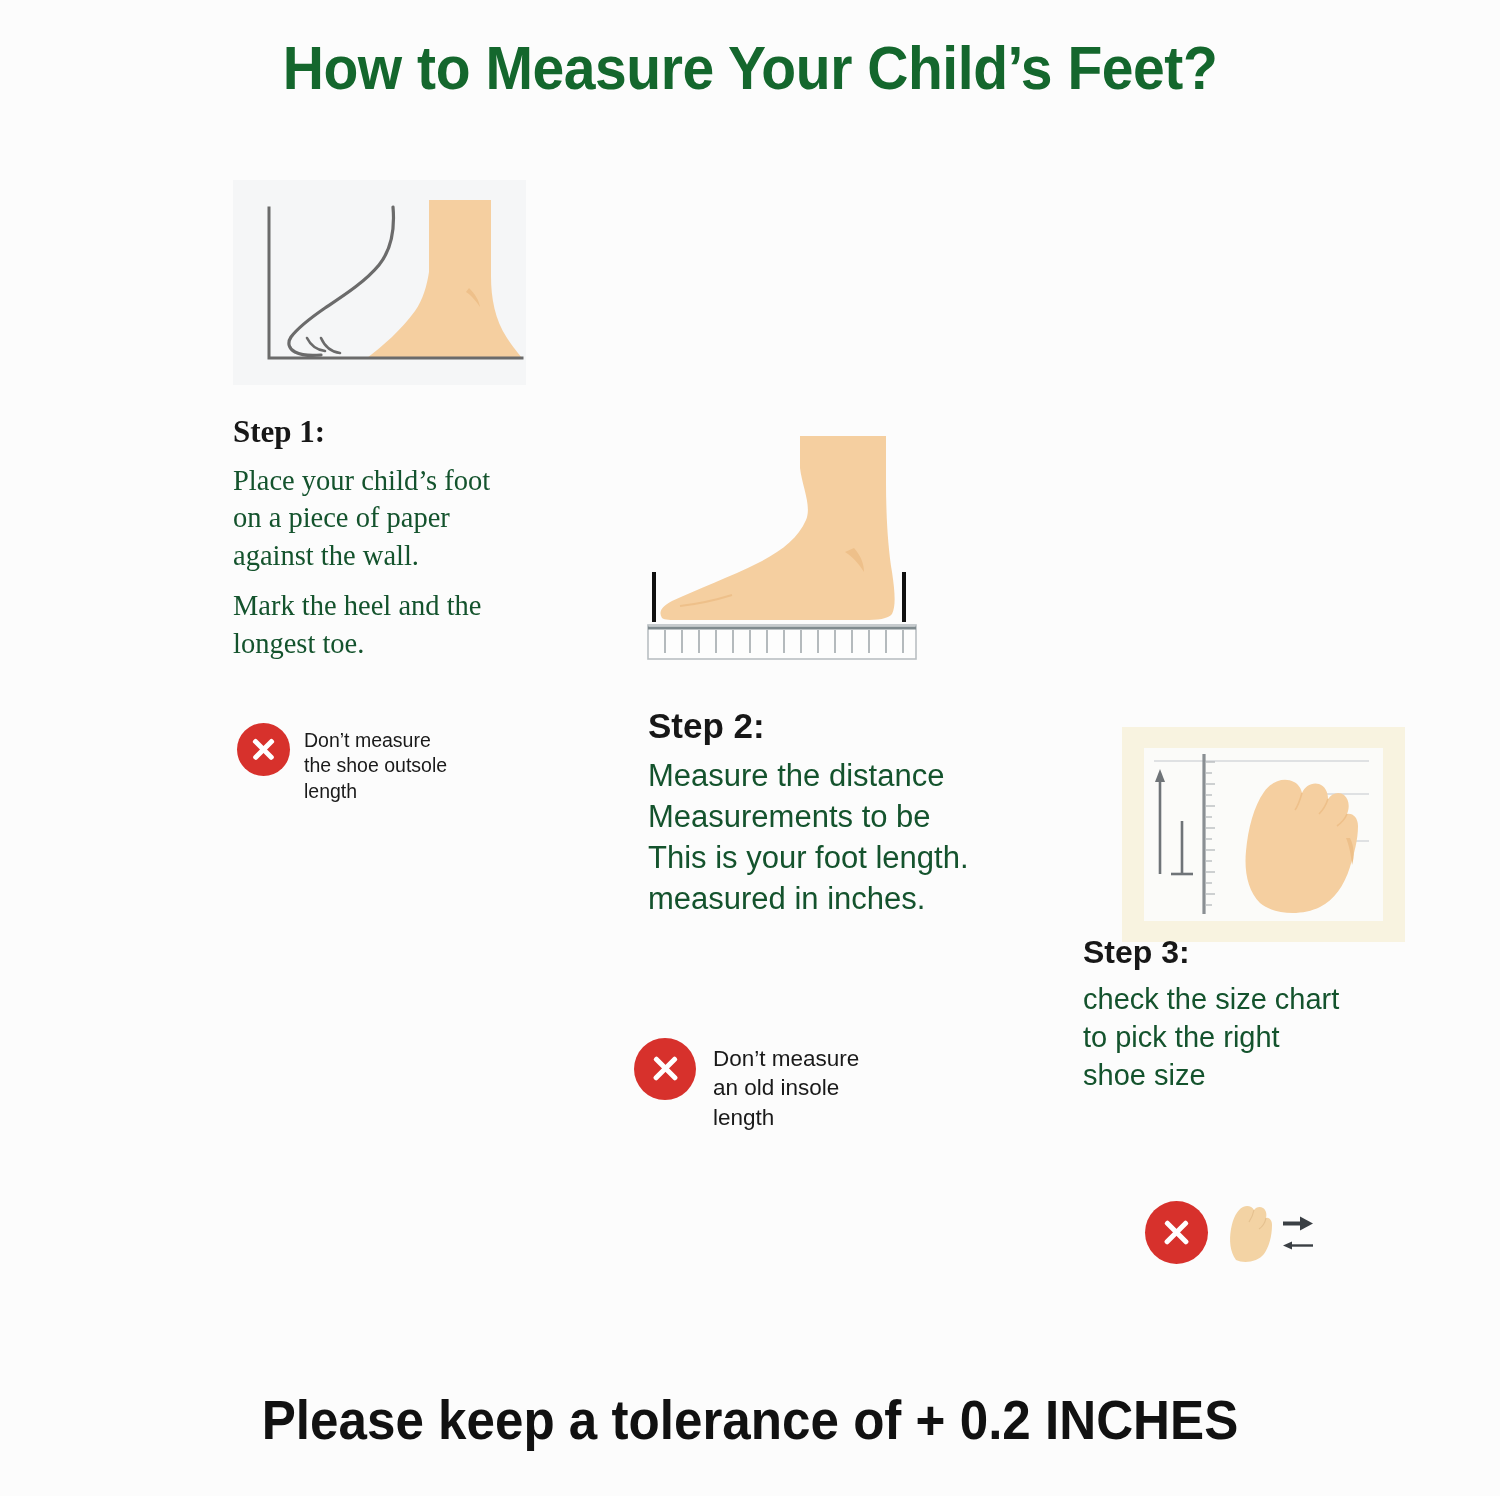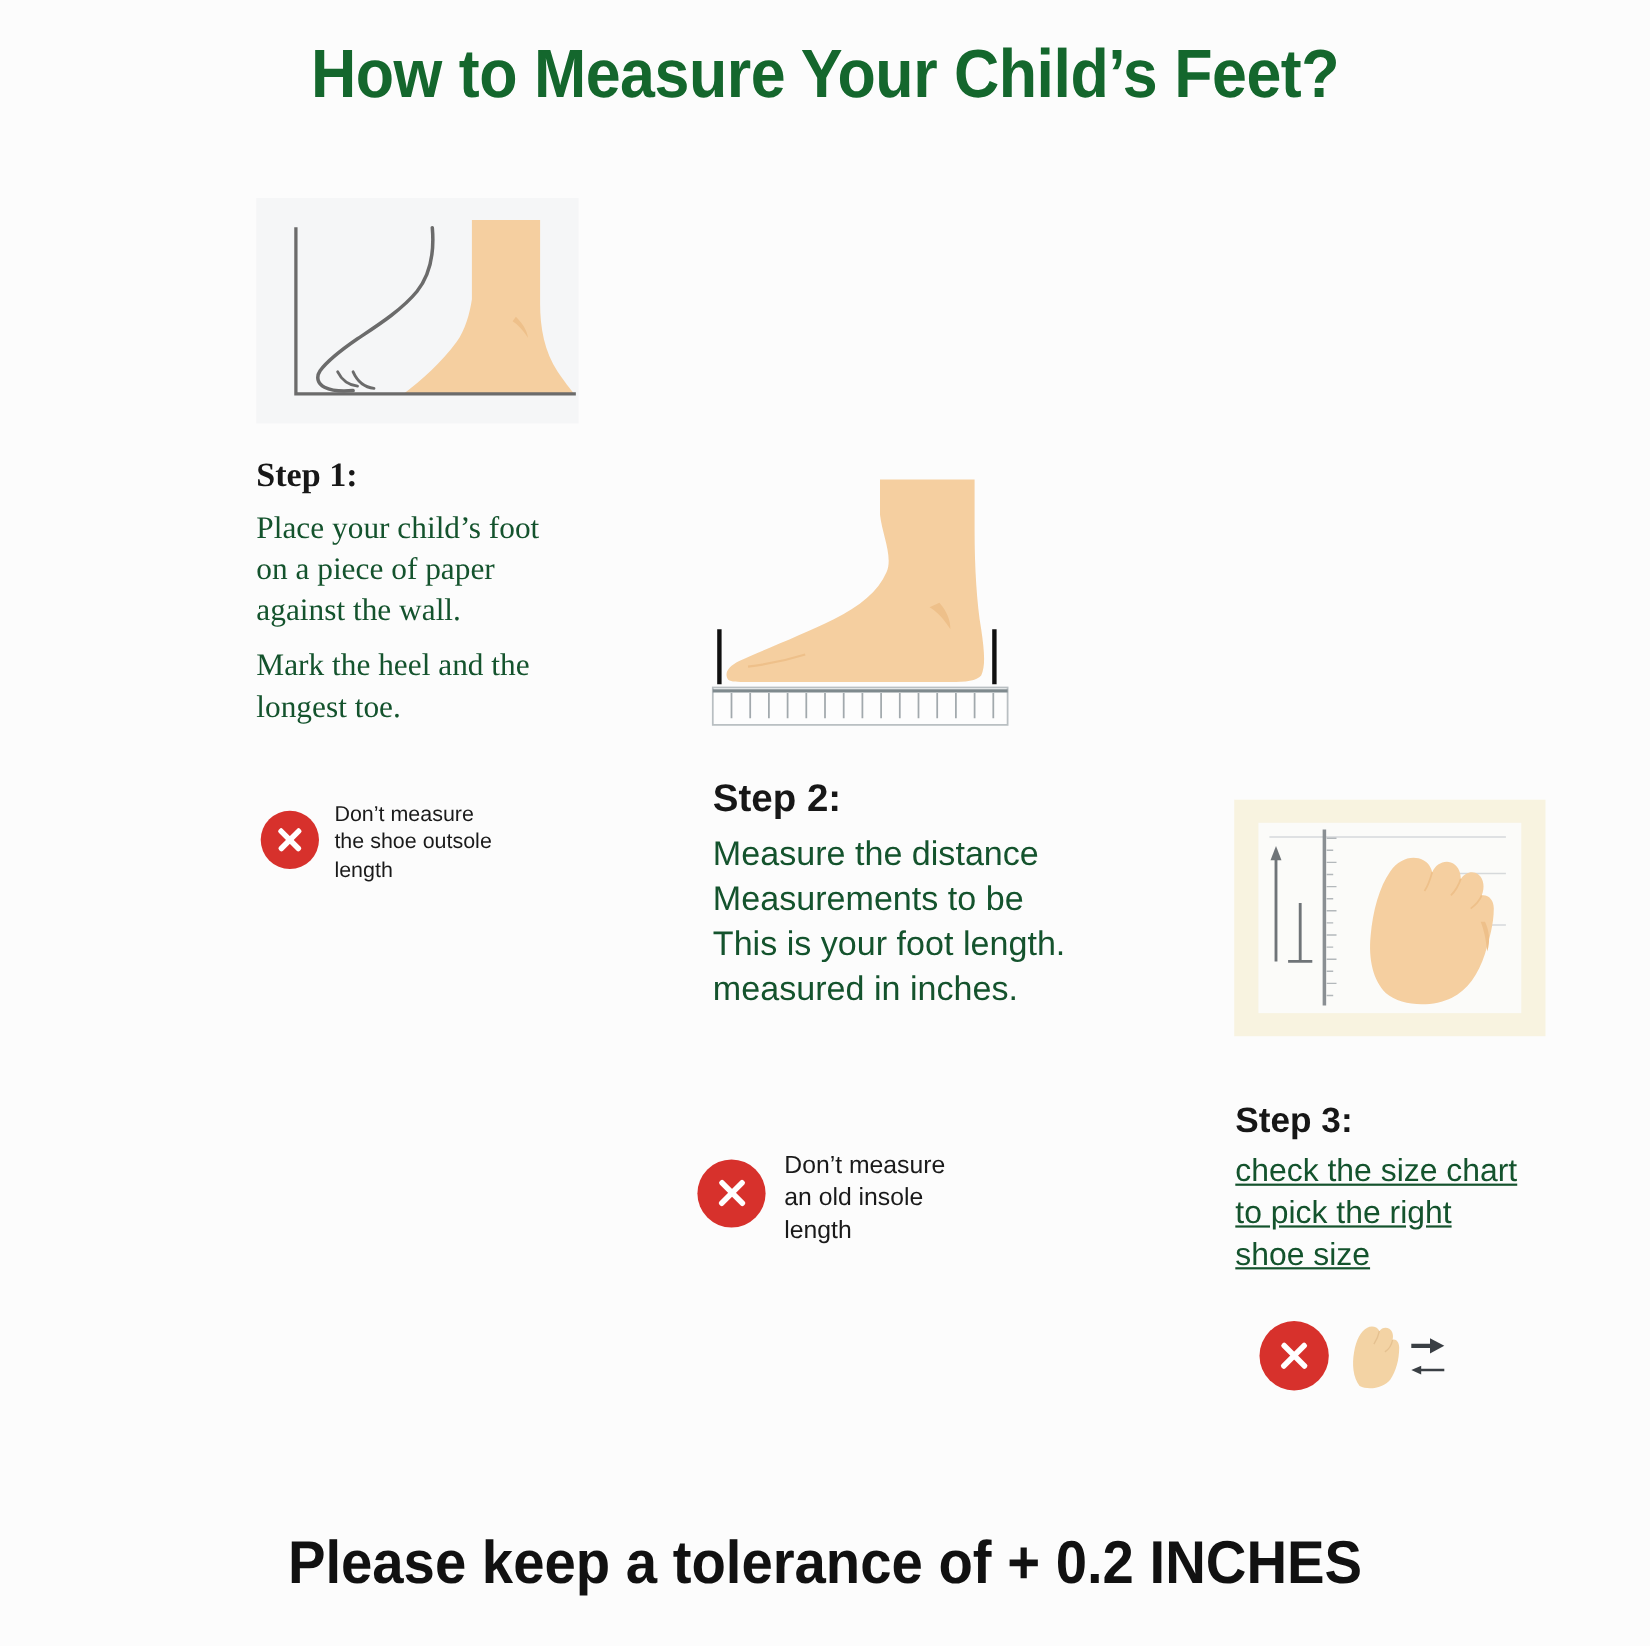--- a/index.html
+++ b/index.html
@@ -71,23 +71,23 @@
   #step1 .step-title { font-size: 31px; margin-bottom: 12px; }
   #step1 .step-body  { font-size: 28.5px; }
   #step1 .step-body .gap { height: 13px; }
 
   
   #step2 { left: 648px; top: 706px; width: 430px; }
   #step2 .step-title { font-size: 35px; margin-bottom: 10px; }
   #step2 .step-body  { font-size: 31px; }
 
   
-  #step3 { left: 1083px; top: 1000px; width: 350px; margin-left: 40px; }
+  #step3 { left: 1083px; top: 934px; width: 350px; }
   #step3 .step-title { font-size: 32px; margin-bottom: 9px; }
-  #step3 .step-body  { font-size: 29px; text-decoration: underline; }
+  #step3 .step-body  { font-size: 29px; }
 
   
   .panel { position: absolute; }
 
   #illo1 {
     left: 233px; top: 180px;
     width: 293px; height: 205px;
     background: #f5f6f7;
   }
   #illo2 {
@@ -105,21 +105,21 @@
     position: absolute;
     left: 22px; top: 21px;
     width: 239px; height: 173px;
     background: #fbfbf9;
   }
 
   
   .warn {
     position: absolute;
     display: flex;
-    align-items: center;
+    align-items: flex-start;
   }
   .warn-circle {
     flex: 0 0 auto;
     border-radius: 50%;
     background: #d7312c;
     position: relative;
   }
   .warn-circle .bar {
     position: absolute;
     background: #ffffff;

